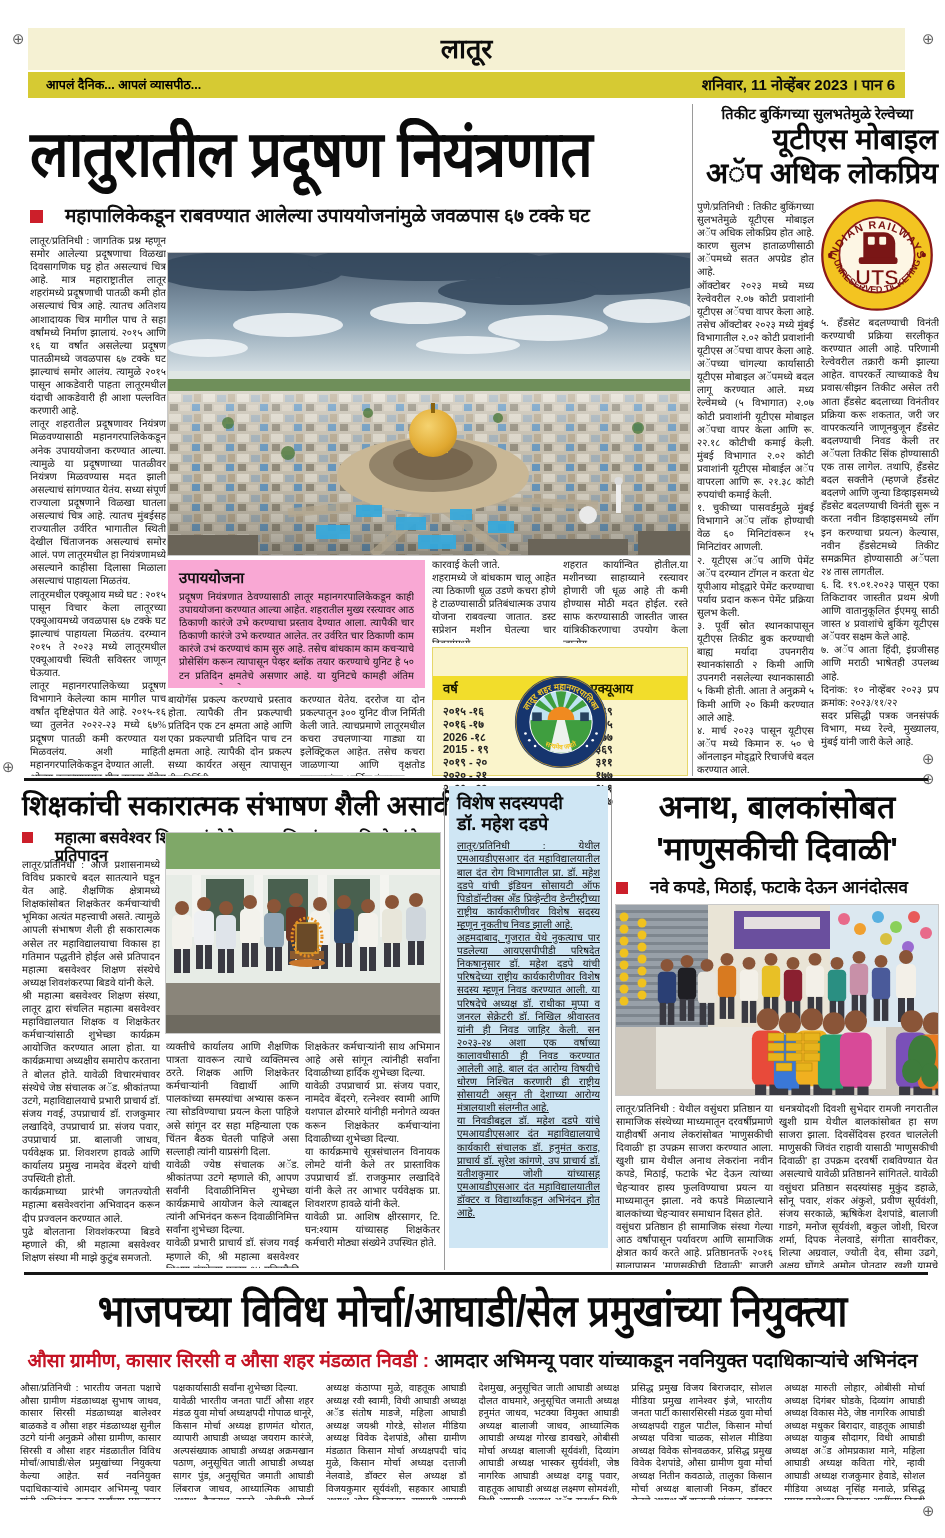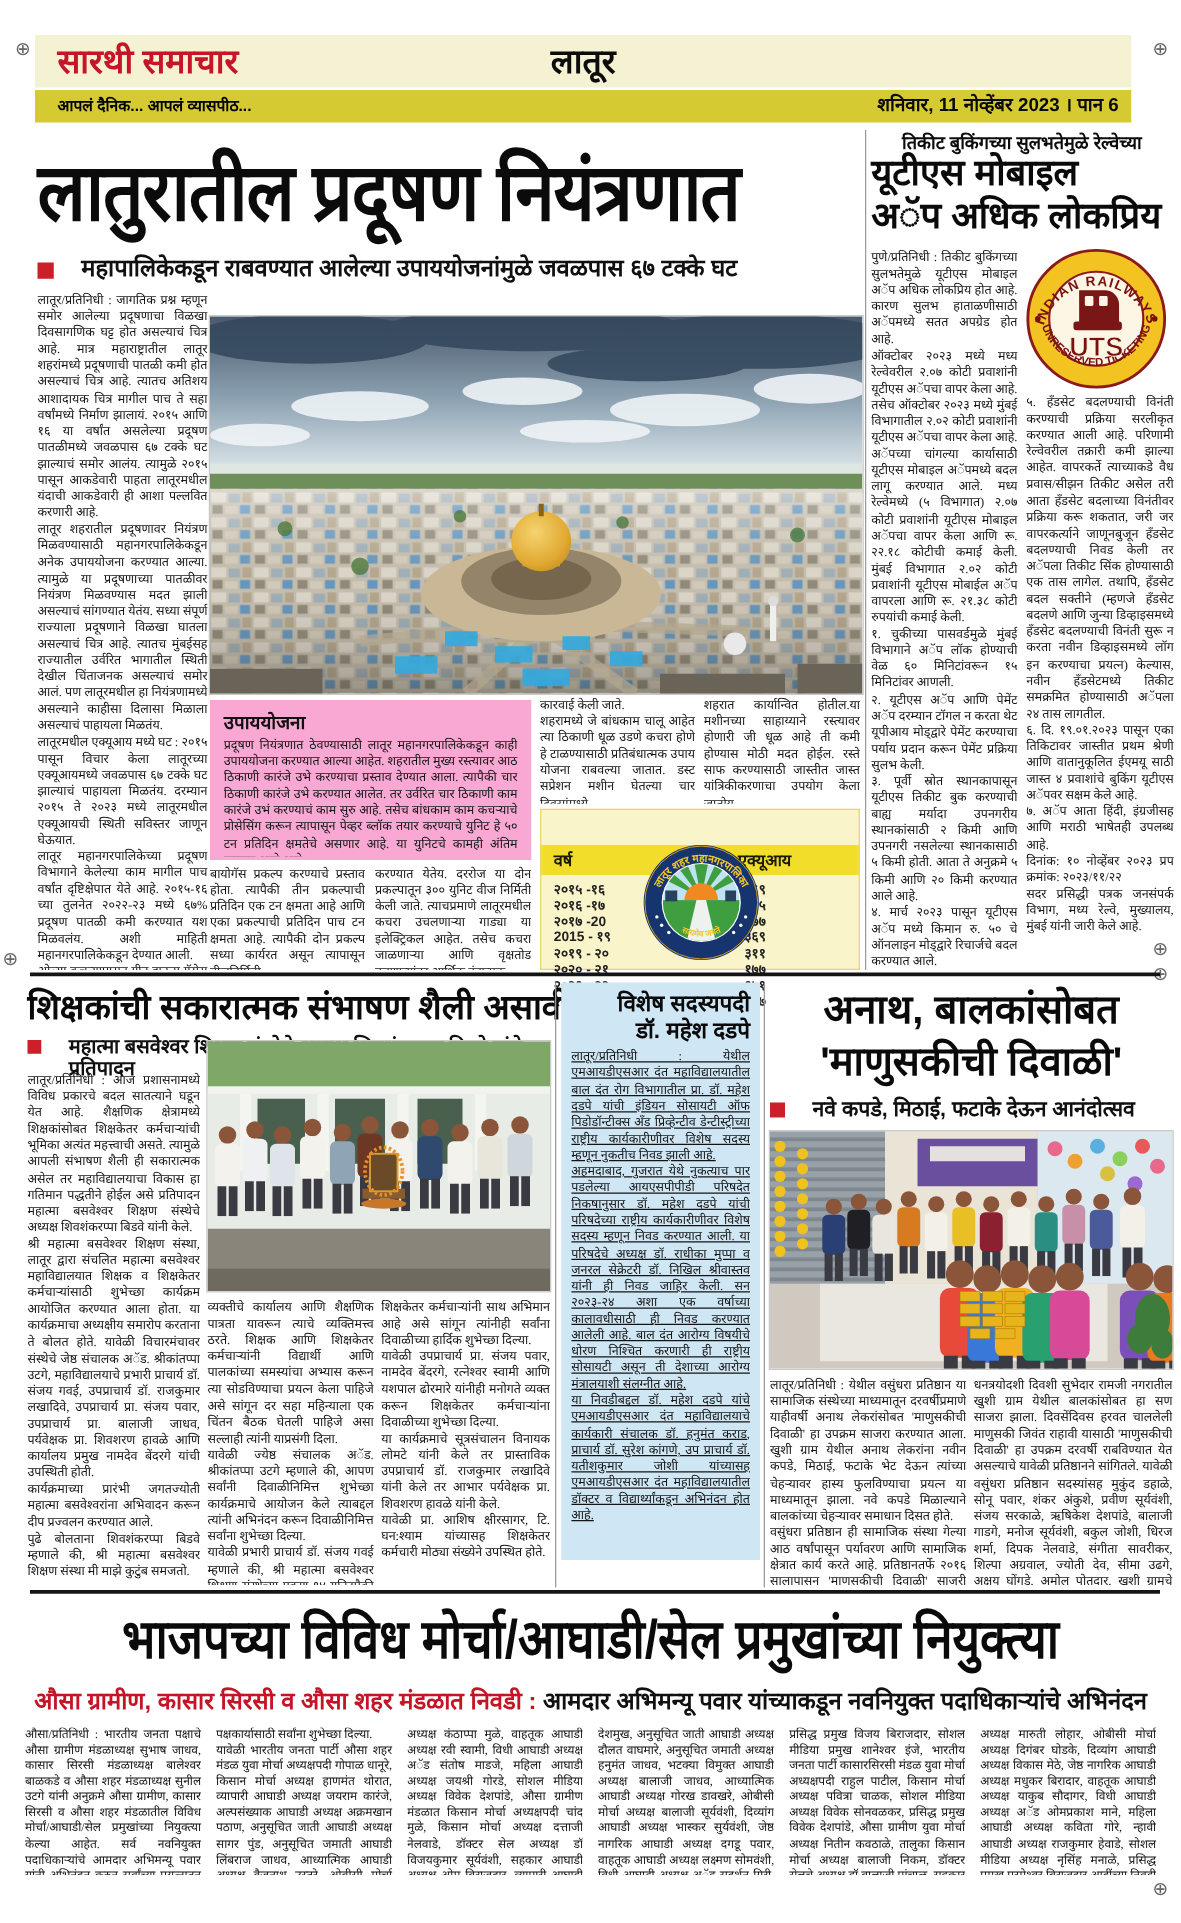--- a/index.html
+++ b/index.html
@@ -26,25 +26,25 @@
   .boxtitle{font-size:15px;font-weight:900;color:#111;margin-bottom:3px;}
   .table{background:#faf4cb;border:1px solid #e6d76a;box-sizing:border-box;}
   .thead{background:#f2dd2b;height:24px;font-size:13px;font-weight:900;color:#1a1a00;
          display:flex;align-items:center;margin-top:28px;}
   .trow{height:12.8px;font-size:11px;font-weight:700;color:#222;position:relative;}
   .tyear{position:absolute;left:10px;top:0;}
   .taqi{position:absolute;left:64%;top:0;}
   .vrule{width:1px;background:#9a9a9a;}
   .hrule{background:#151515;}
   .kicker{font-size:14.5px;font-weight:800;text-align:center;color:#0c0c0c;}
-  .uhead{font-size:29px;font-weight:900;text-align:left;color:#0a0a0a;line-height:1.05;}
+  .uhead{font-size:29px;font-weight:900;text-align:right;color:#0a0a0a;line-height:1.05;}
   .secthead{font-size:27.5px;font-weight:900;color:#0a0a0a;white-space:nowrap;}
   .dhead{font-size:32px;font-weight:900;text-align:center;color:#0a0a0a;line-height:1.08;}
   .bluebox{background:#cfe6f4;padding:7px 8px;box-sizing:border-box;}
-  .bluehead{font-size:18px;font-weight:900;text-align:right;color:#0a0a0a;line-height:1.15;}
+  .bluehead{font-size:18px;font-weight:900;text-align:left;color:#0a0a0a;line-height:1.15;}
   .bjp-head{font-size:38px;font-weight:900;text-align:center;white-space:nowrap;color:#0a0a0a;
             transform:scaleY(1.15);transform-origin:top center;}
   .bjp-sub{font-size:19px;font-weight:800;text-align:center;}
   .bjp-red{color:#c41425;}
   .bjp-cols{display:flex;gap:12px;}
   .bjp-col{flex:1;}
   .photo-frame{outline:1px solid #c9c9c9;}
 </style>
 </head>
 <body>
@@ -57,21 +57,20 @@
 <div class="abs regmark" style="left:2px;top:758px;"><span>⊕</span></div>
 <div class="abs regmark" style="left:922px;top:750px;"><span>⊕</span></div>
 <div class="abs regmark" style="left:922px;top:770px;"><span>⊕</span></div>
 <div class="abs regmark" style="left:14px;top:1582px;">
   <span>⊕</span>
   <span class="reg-c">C</span><span class="reg-m">M</span><span class="reg-y">Y</span><span class="reg-k">K</span>
 </div>
 <div class="abs regmark" style="left:922px;top:1502px;"><span>⊕</span></div>
 
 <div class="abs mast" style="left:28px;top:28px;width:877px;height:42px;">
-  <div class="abs brand" style="left:18px;top:0;">सारथी समाचार</div>
   <div class="abs city" style="left:0;top:0;width:100%;">लातूर</div>
 </div>
 <div class="abs strip" style="left:28px;top:72px;width:877px;height:26px;">
   <div class="abs tagline" style="left:18px;top:0;">आपलं दैनिक... आपलं व्यासपीठ...</div>
   <div class="abs dateline" style="right:10px;top:0;">शनिवार, 11 नोव्हेंबर 2023 । पान 6</div>
 </div>
 
 <div class="abs mainhead" style="left:30px;top:108px;width:660px;">लातुरातील प्रदूषण नियंत्रणात</div>
 <div class="abs subrow" style="left:30px;top:205px;width:658px;">
   <span class="redsq"></span>
@@ -184,21 +183,21 @@
   <div style="position:relative;padding-top:3px;">
     <div class="trow">
         <span class="tyear">२०१५ -१६</span>
         <span class="taqi">३८९</span>
       </div>
     <div class="trow">
         <span class="tyear">२०१६ -१७</span>
         <span class="taqi">३४५</span>
       </div>
     <div class="trow">
-        <span class="tyear">२०१७ -20</span>
+        <span class="tyear">2026 -१८</span>
         <span class="taqi">३७७</span>
       </div>
     <div class="trow">
         <span class="tyear">2015 - १९</span>
         <span class="taqi">३६९</span>
       </div>
     <div class="trow">
         <span class="tyear">२०१९ - २०</span>
         <span class="taqi">३११</span>
       </div>

